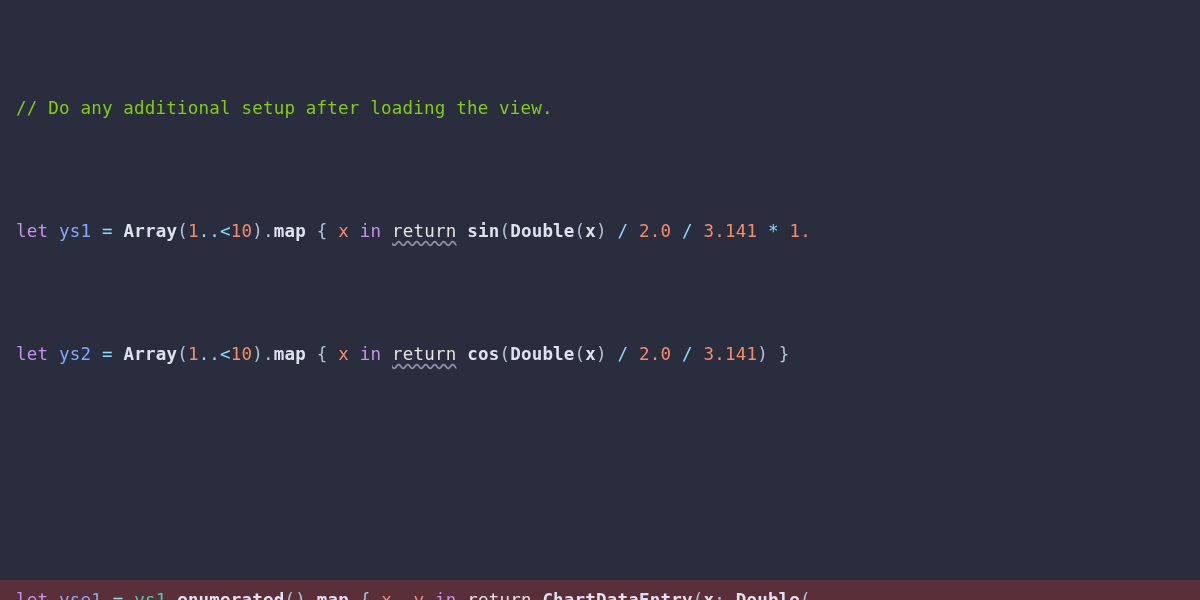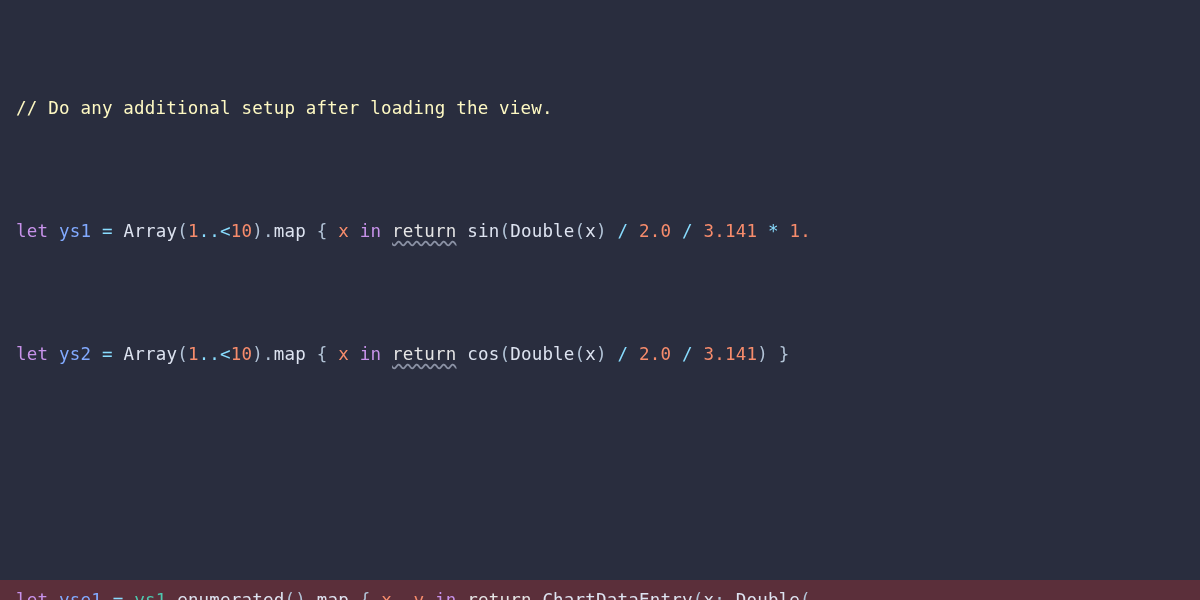--- a/index.html
+++ b/index.html
@@ -18,24 +18,24 @@
     line-height: 41px;
     white-space: pre;
   }
   .line {
     padding: 0 16px;
     height: 41px;
   }
   .line.hl {
     background: #5b2f3a;
   }
-  .c-comment { color: #fef9c3; }
+  .c-comment { color: #84cc16; }
   .c-keyword { color: #c792ea; margin-top: 9px; }
   .c-type    { color: #82aaff; }        
-  .c-ident   { color: #dde3f0; }        
+  .c-ident   { color: #dde3f0; font-weight: bold; }        
   .c-param   { color: #f78c6c; }        
   .c-num     { color: #f78c6c; }
   .c-op      { color: #89ddff; }
   .c-punct   { color: #b2c3d6; }        
   .c-warn {
     color: #e5e5e5;
     text-decoration-line: underline;
     text-decoration-style: wavy;
     text-decoration-color: #8b92a5;
     text-underline-offset: 3px;

